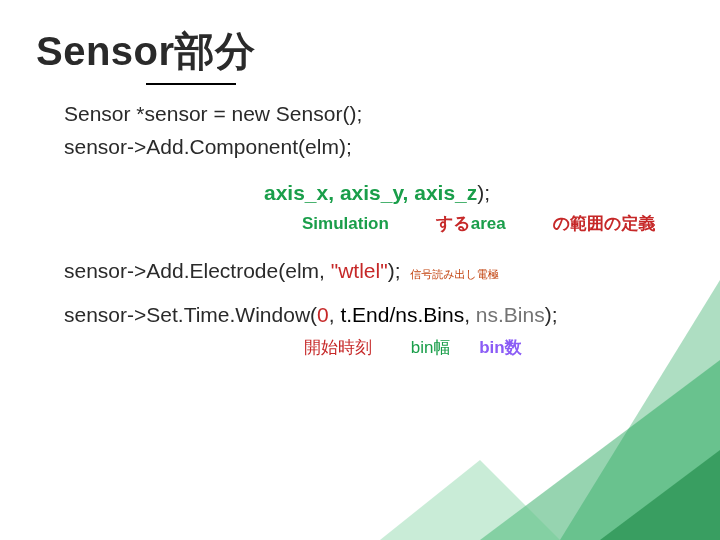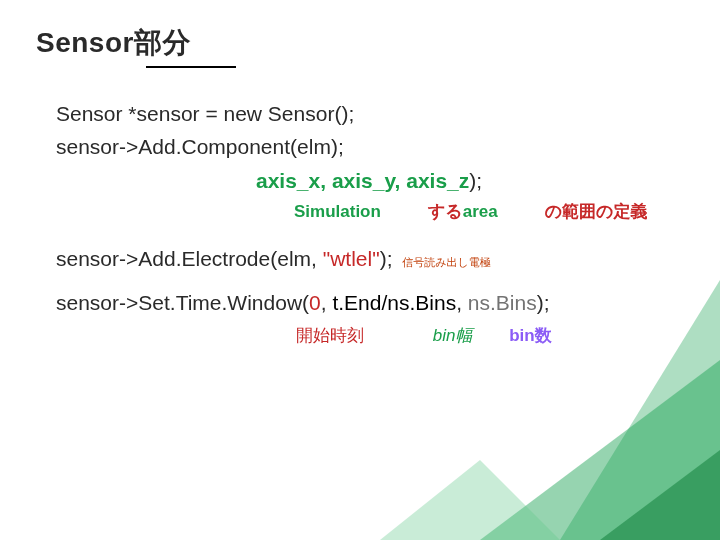--- a/index.html
+++ b/index.html
@@ -38,47 +38,47 @@
   .tri4 {
     right: 160px; bottom: 0;
     border-left: 100px solid transparent;
     border-right: 80px solid transparent;
     border-bottom: 80px solid rgba(100,200,140,0.35);
   }
 
   .title {
     position: absolute;
     left: 36px; top: 24px;
-    font-size: 28px;
+    font-size: 40px;
     font-weight: bold;
     color: #2a2a2a;
     letter-spacing: 0.5px;
   }
   .title-rule {
     position: absolute;
     left: 110px; bottom: -6px;
     width: 90px; height: 2px;
     background: #000;
   }
 
   .content {
     position: absolute;
-    left: 56px; top: 98px;
+    left: 64px; top: 98px;
     right: 40px;
     color: #2a2a2a;
   }
   .code {
     font-family: "Trebuchet MS", "Comic Sans MS", sans-serif;
     font-size: 21px;
     line-height: 1.55;
     white-space: nowrap;
   }
   .c2 { }
   .c3 { margin-top: 8px; }
-  .c4 { margin-top: 2px; padding-left: 200px; }
+  .c4 { margin-top: 14px; padding-left: 200px; }
   .anno1 {
     margin-top: 2px;
     padding-left: 238px;
     font-size: 17px;
     font-weight: bold;
   }
   .gr { color: #1a9e4a; font-weight: bold; }
   .rd { color: #c62828; margin-left: 47px; }
   .c5 { margin-top: 20px; }
   .anno2 {
@@ -86,22 +86,22 @@
     font-size: 11px;
     color: #c2410c;
   }
   .c6 { margin-top: 12px; }
   .anno3 {
     margin-top: 4px;
     padding-left: 240px;
     font-size: 17px;
   }
   .anno3 span { display: inline-block; }
-  .lbl1 { color: #c62828; margin-right: 64px; }
-  .lbl2 { color: #1a9e4a; margin-right: 32px; font-style: italic; }
+  .lbl1 { color: #c62828; margin-right: 34px; }
+  .lbl2 { color: #1a9e4a; margin-right: 24px; }
   .lbl3 { color: #8b5cf6; font-weight: bold; }
   .rd-var { color: #c62828; }
   .gr-var { color: #000000; }
   .bl-var { color: #737373; }
 </style>
 </head>
 <body>
 
 <div class="slide">
 

